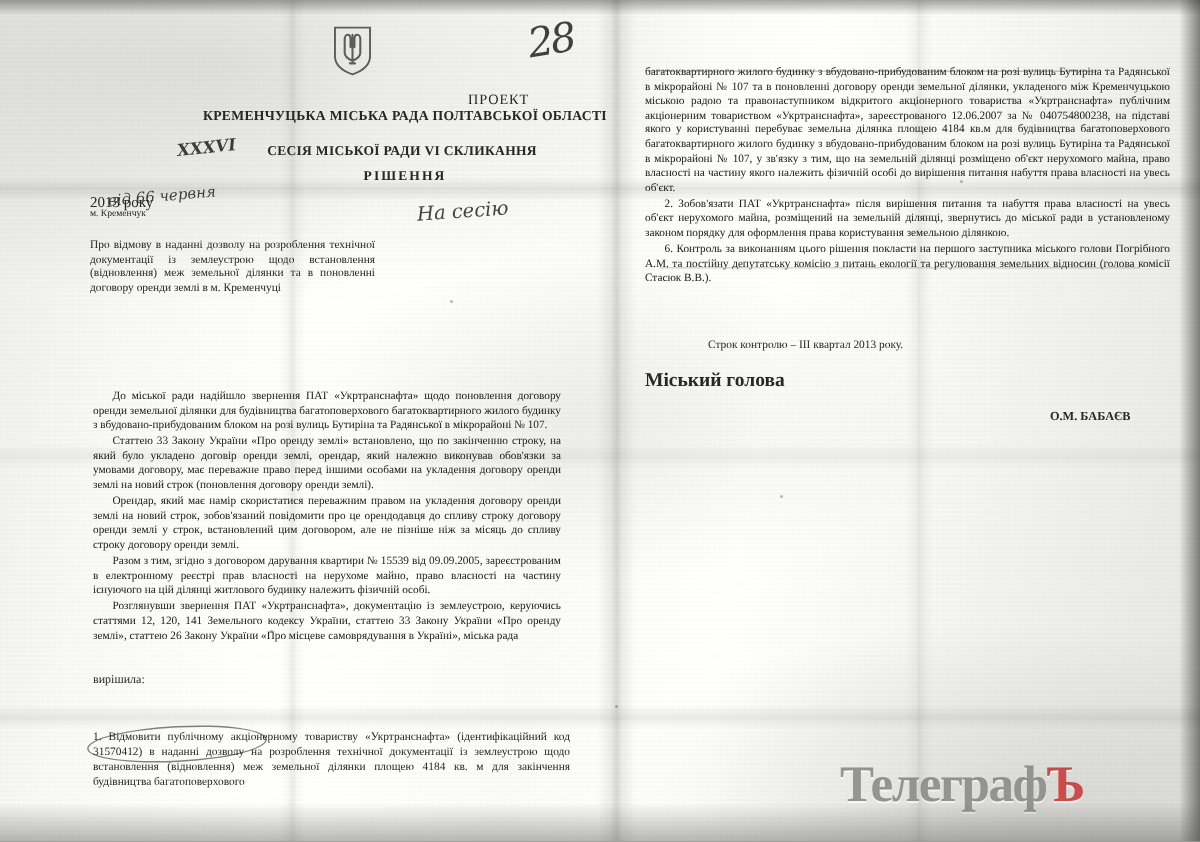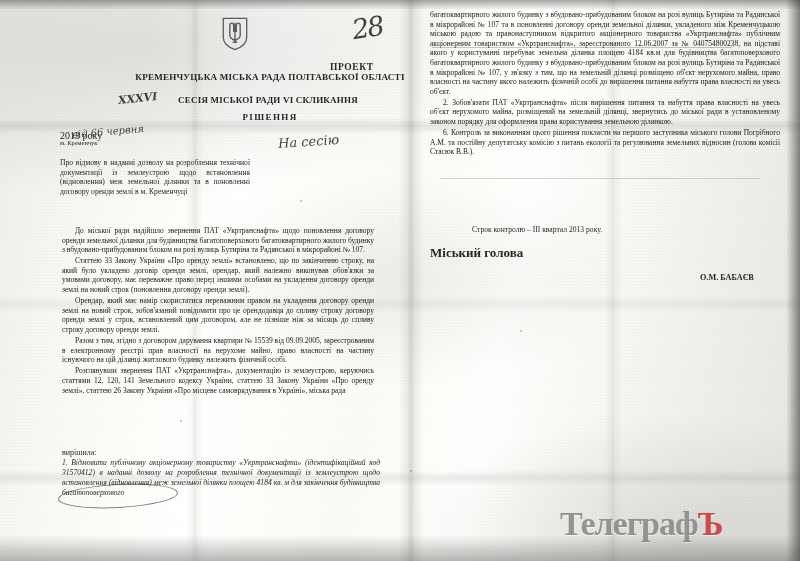--- a/index.html
+++ b/index.html
@@ -40,39 +40,39 @@
   .edge-dark{position:absolute;top:0;right:0;width:14px;height:561px;
     background:linear-gradient(90deg,rgba(60,60,58,0),rgba(40,40,38,.55));pointer-events:none;}
   .edge-top{position:absolute;top:0;left:0;right:0;height:10px;
     background:linear-gradient(180deg,rgba(60,60,58,.45),rgba(60,60,58,0));pointer-events:none;}
   .edge-bottom{position:absolute;bottom:0;left:0;right:0;height:26px;
     background:linear-gradient(0deg,rgba(80,80,78,.40),rgba(80,80,78,0));pointer-events:none;}
 
   
   .txt{position:absolute;color:#2a2a28;}
   .hdr{font-weight:bold;letter-spacing:.2px;text-align:center;}
-  .body-col{font-size:7.5px;line-height:9.6px;text-align:justify;color:#23231f;}
+  .body-col{font-size:7.5px;line-height:9.6px;text-align:justify;color:#23231f;margin-top:33px;}
   .body-col p{margin:0 0 1.5px 0;text-indent:13px;}
   .body-col p.noind{text-indent:0;}
 
   #left-col{left:62px;top:226px;width:312px;}
   #right-col{left:430px;top:10px;width:350px;}
 
   .rubber{font-weight:bold;}
 
   
   #org-name{left:120px;top:72px;width:300px;font-size:9.1px;line-height:11.5px;}
   #session-line{left:108px;top:95px;width:320px;font-size:9px;}
   #decision-word{left:120px;top:112px;width:300px;font-size:9px;letter-spacing:1.4px;}
-  #proekt{left:330px;top:62px;font-size:9.5px;font-weight:bold;letter-spacing:.6px;}
+  #proekt{left:312px;top:62px;font-size:9.5px;font-weight:normal;letter-spacing:.6px;}
   #date-line{left:60px;top:130px;font-size:10px;}
   #city-line{left:60px;top:139px;font-size:6.4px;}
   #subject-block{left:60px;top:158px;width:190px;font-size:7.6px;line-height:9.5px;text-align:justify;}
   #resolve-word{left:62px;top:448px;width:312px;text-align:left;font-size:8px;font-weight:normal;}
-  #final-item{left:62px;top:458px;width:318px;font-size:7.6px;line-height:10px;text-align:justify;font-style:italic;}
+  #final-item{left:62px;top:486px;width:318px;font-size:7.6px;line-height:10px;text-align:justify;}
   #mayor-title{left:430px;top:245px;font-size:13px;font-weight:bold;}
   #mayor-name{left:700px;top:245px;font-size:8.2px;font-weight:bold;margin-top:28px;}
   #control-line{left:446px;top:225px;font-size:7.6px;padding-left:26px;}
 
   
   #coat{position:absolute;left:222px;top:17px;width:26px;height:34px;}
   #coat svg{width:100%;height:100%;opacity:.72;}
 
   
   .hand{position:absolute;font-family:"DejaVu Serif", serif;font-style:italic;

